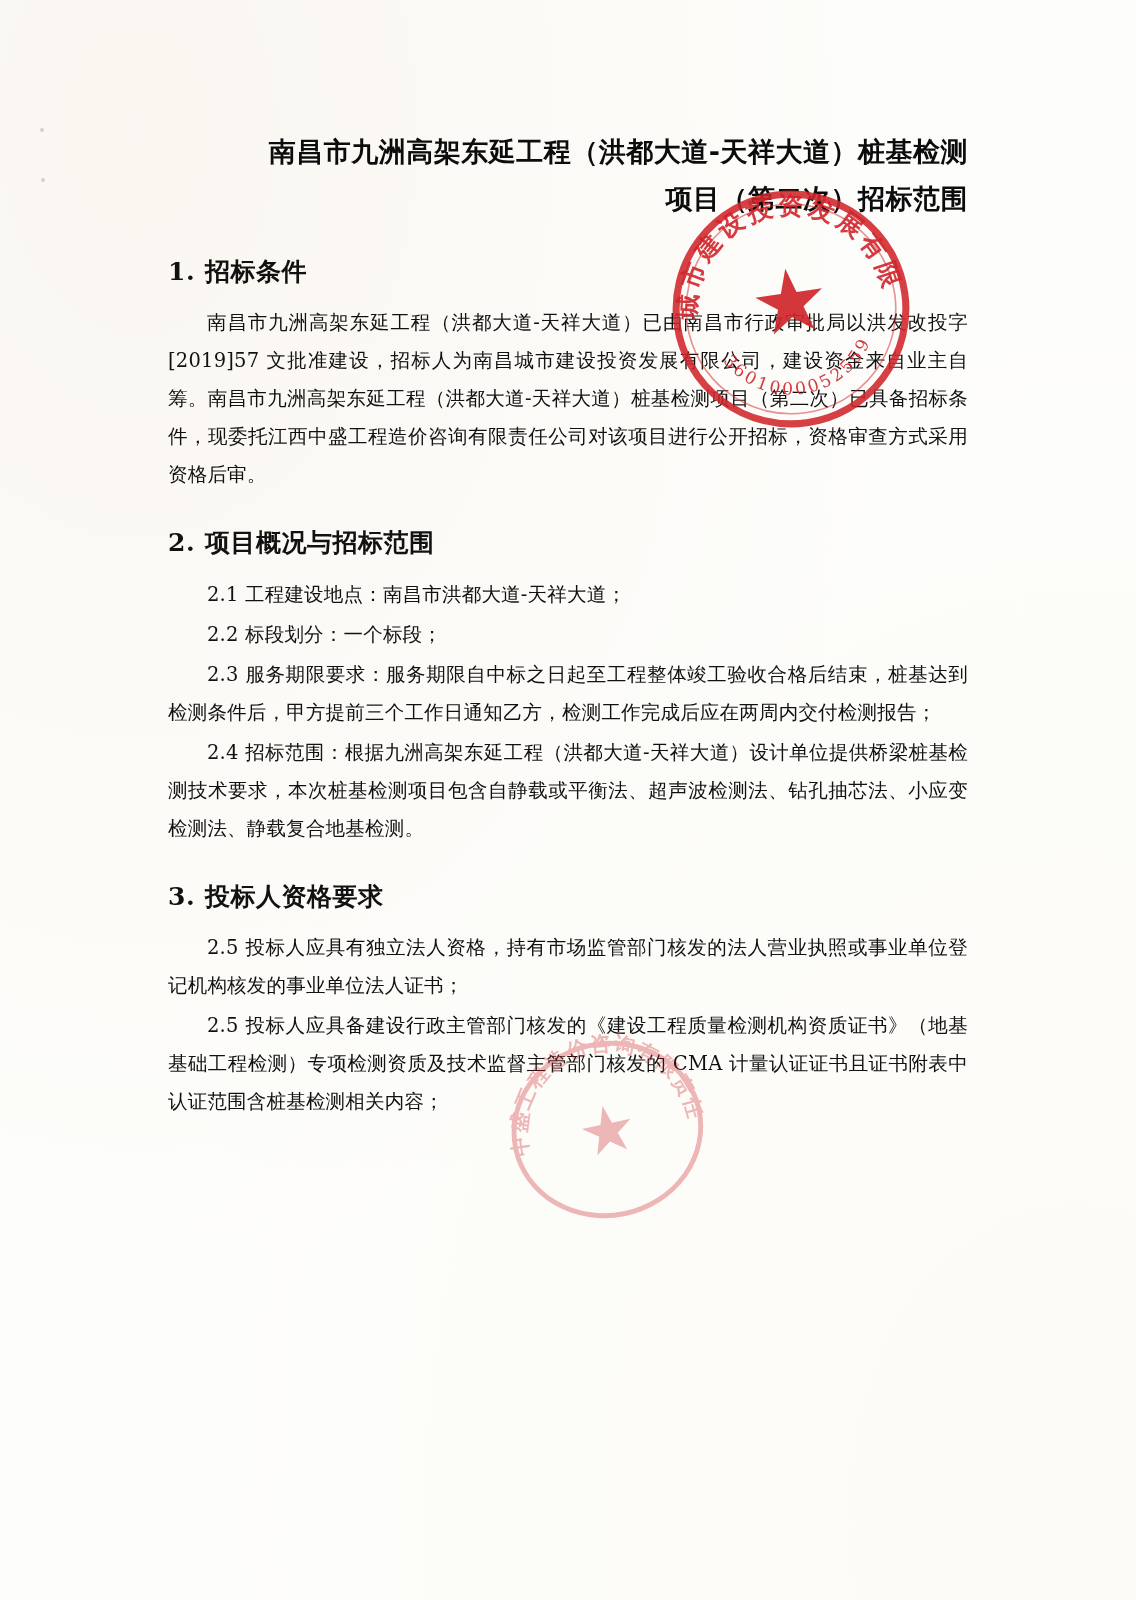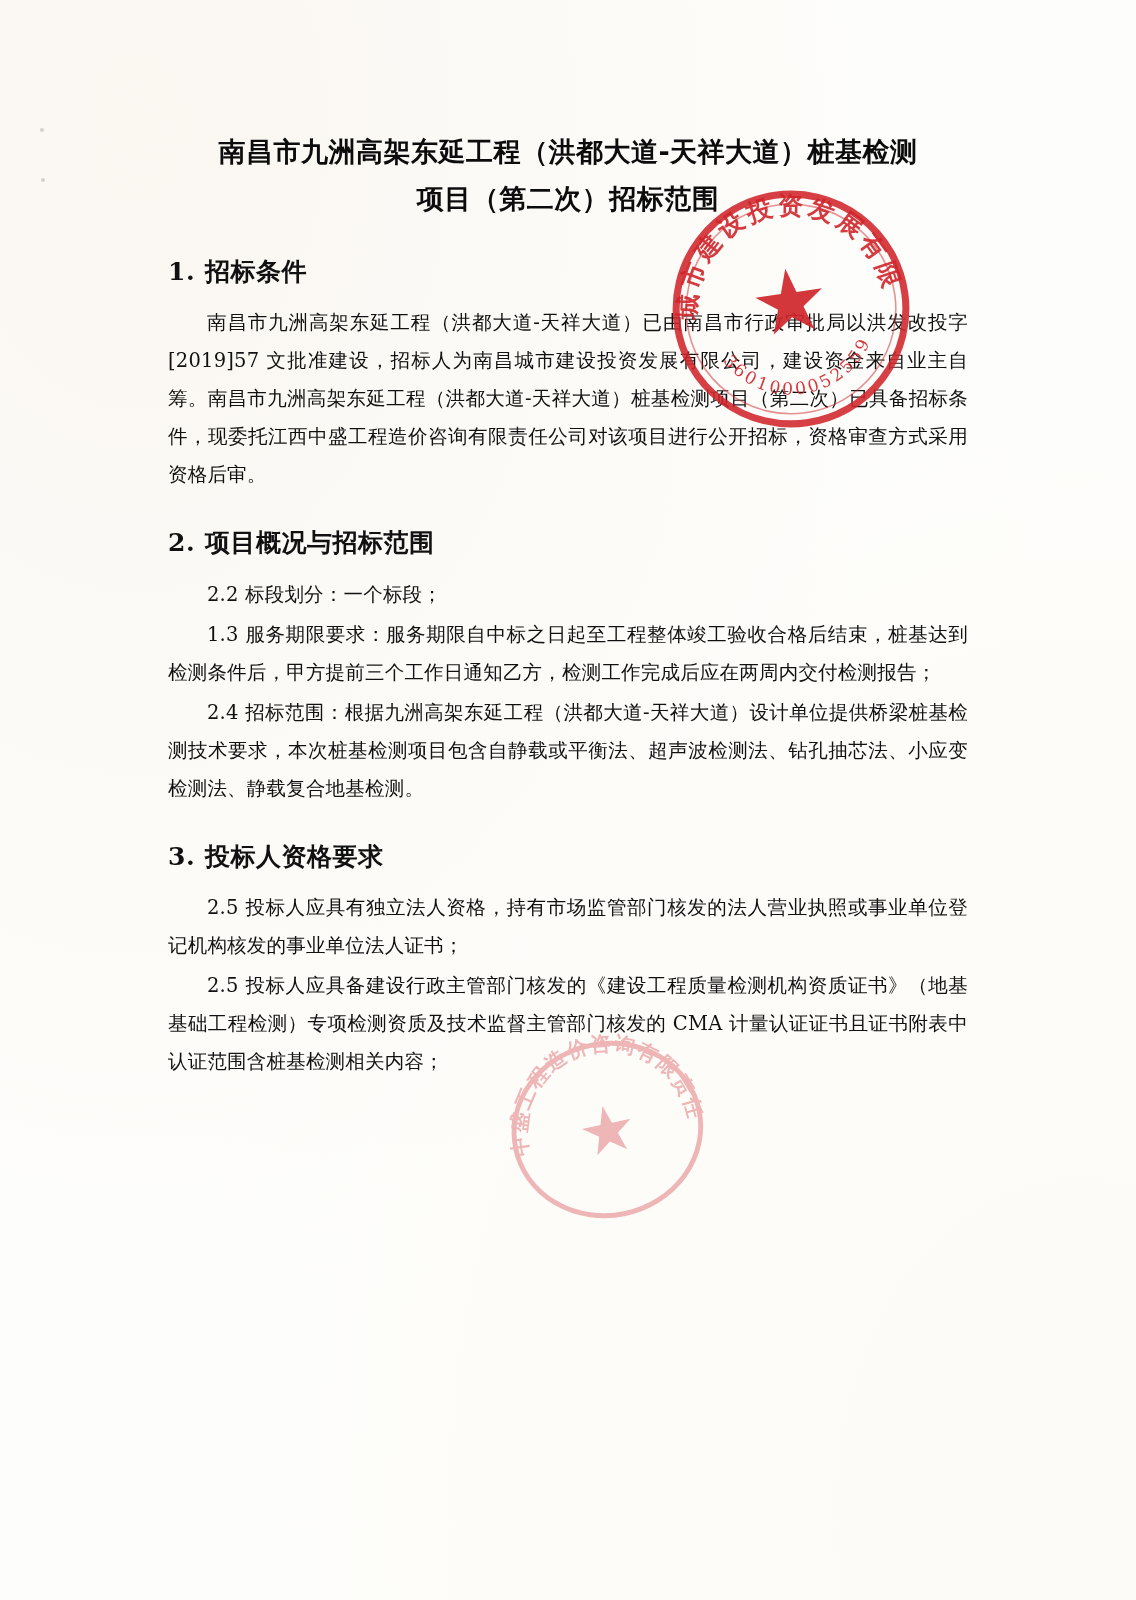--- a/index.html
+++ b/index.html
@@ -36,21 +36,21 @@
     position: absolute;
     left: 168px;
     top: 0;
     width: 800px;
     height: 1600px;
   }
 
   
   .doc-title {
     margin-top: 128px;
-    text-align: center;
+    text-align: right;
     font-family: "DejaVu Serif", "Liberation Serif", serif;
     font-weight: bold;
     font-size: 27px;
     line-height: 1.75;
     letter-spacing: 0.5px;
     color: #0c0c0c;
   }
   .doc-title .line2 { display: block; }
 
   
@@ -127,22 +127,23 @@
     </div>
 
     <h2 class="section">
       <span class="num">1.</span><span>招标条件</span>
     </h2>
     <p class="para indent">南昌市九洲高架东延工程（洪都大道-天祥大道）已由南昌市行政审批局以洪发改投字[2019]57 文批准建设，招标人为南昌城市建设投资发展有限公司，建设资金来自业主自筹。南昌市九洲高架东延工程（洪都大道-天祥大道）桩基检测项目（第二次）已具备招标条件，现委托江西中盛工程造价咨询有限责任公司对该项目进行公开招标，资格审查方式采用资格后审。</p>
 
     <h2 class="section">
       <span class="num">2.</span><span>项目概况与招标范围</span>
     </h2>
+    <p class="para indent">2.1 工程建设地点：南昌市洪都大道-天祥大道；</p>
     <p class="para indent">2.2 标段划分：一个标段；</p>
-    <p class="para indent">1.3 服务期限要求：服务期限自中标之日起至工程整体竣工验收合格后结束，桩基达到检测条件后，甲方提前三个工作日通知乙方，检测工作完成后应在两周内交付检测报告；</p>
+    <p class="para indent">2.3 服务期限要求：服务期限自中标之日起至工程整体竣工验收合格后结束，桩基达到检测条件后，甲方提前三个工作日通知乙方，检测工作完成后应在两周内交付检测报告；</p>
     <p class="para indent">2.4 招标范围：根据九洲高架东延工程（洪都大道-天祥大道）设计单位提供桥梁桩基检测技术要求，本次桩基检测项目包含自静载或平衡法、超声波检测法、钻孔抽芯法、小应变检测法、静载复合地基检测。</p>
 
     <h2 class="section">
       <span class="num">3.</span><span>投标人资格要求</span>
     </h2>
     <p class="para indent">2.5 投标人应具有独立法人资格，持有市场监管部门核发的法人营业执照或事业单位登记机构核发的事业单位法人证书；</p>
     <p class="para indent">2.5 投标人应具备建设行政主管部门核发的《建设工程质量检测机构资质证书》（地基基础工程检测）专项检测资质及技术监督主管部门核发的 CMA 计量认证证书且证书附表中认证范围含桩基检测相关内容；</p>
 
   </div>
 

